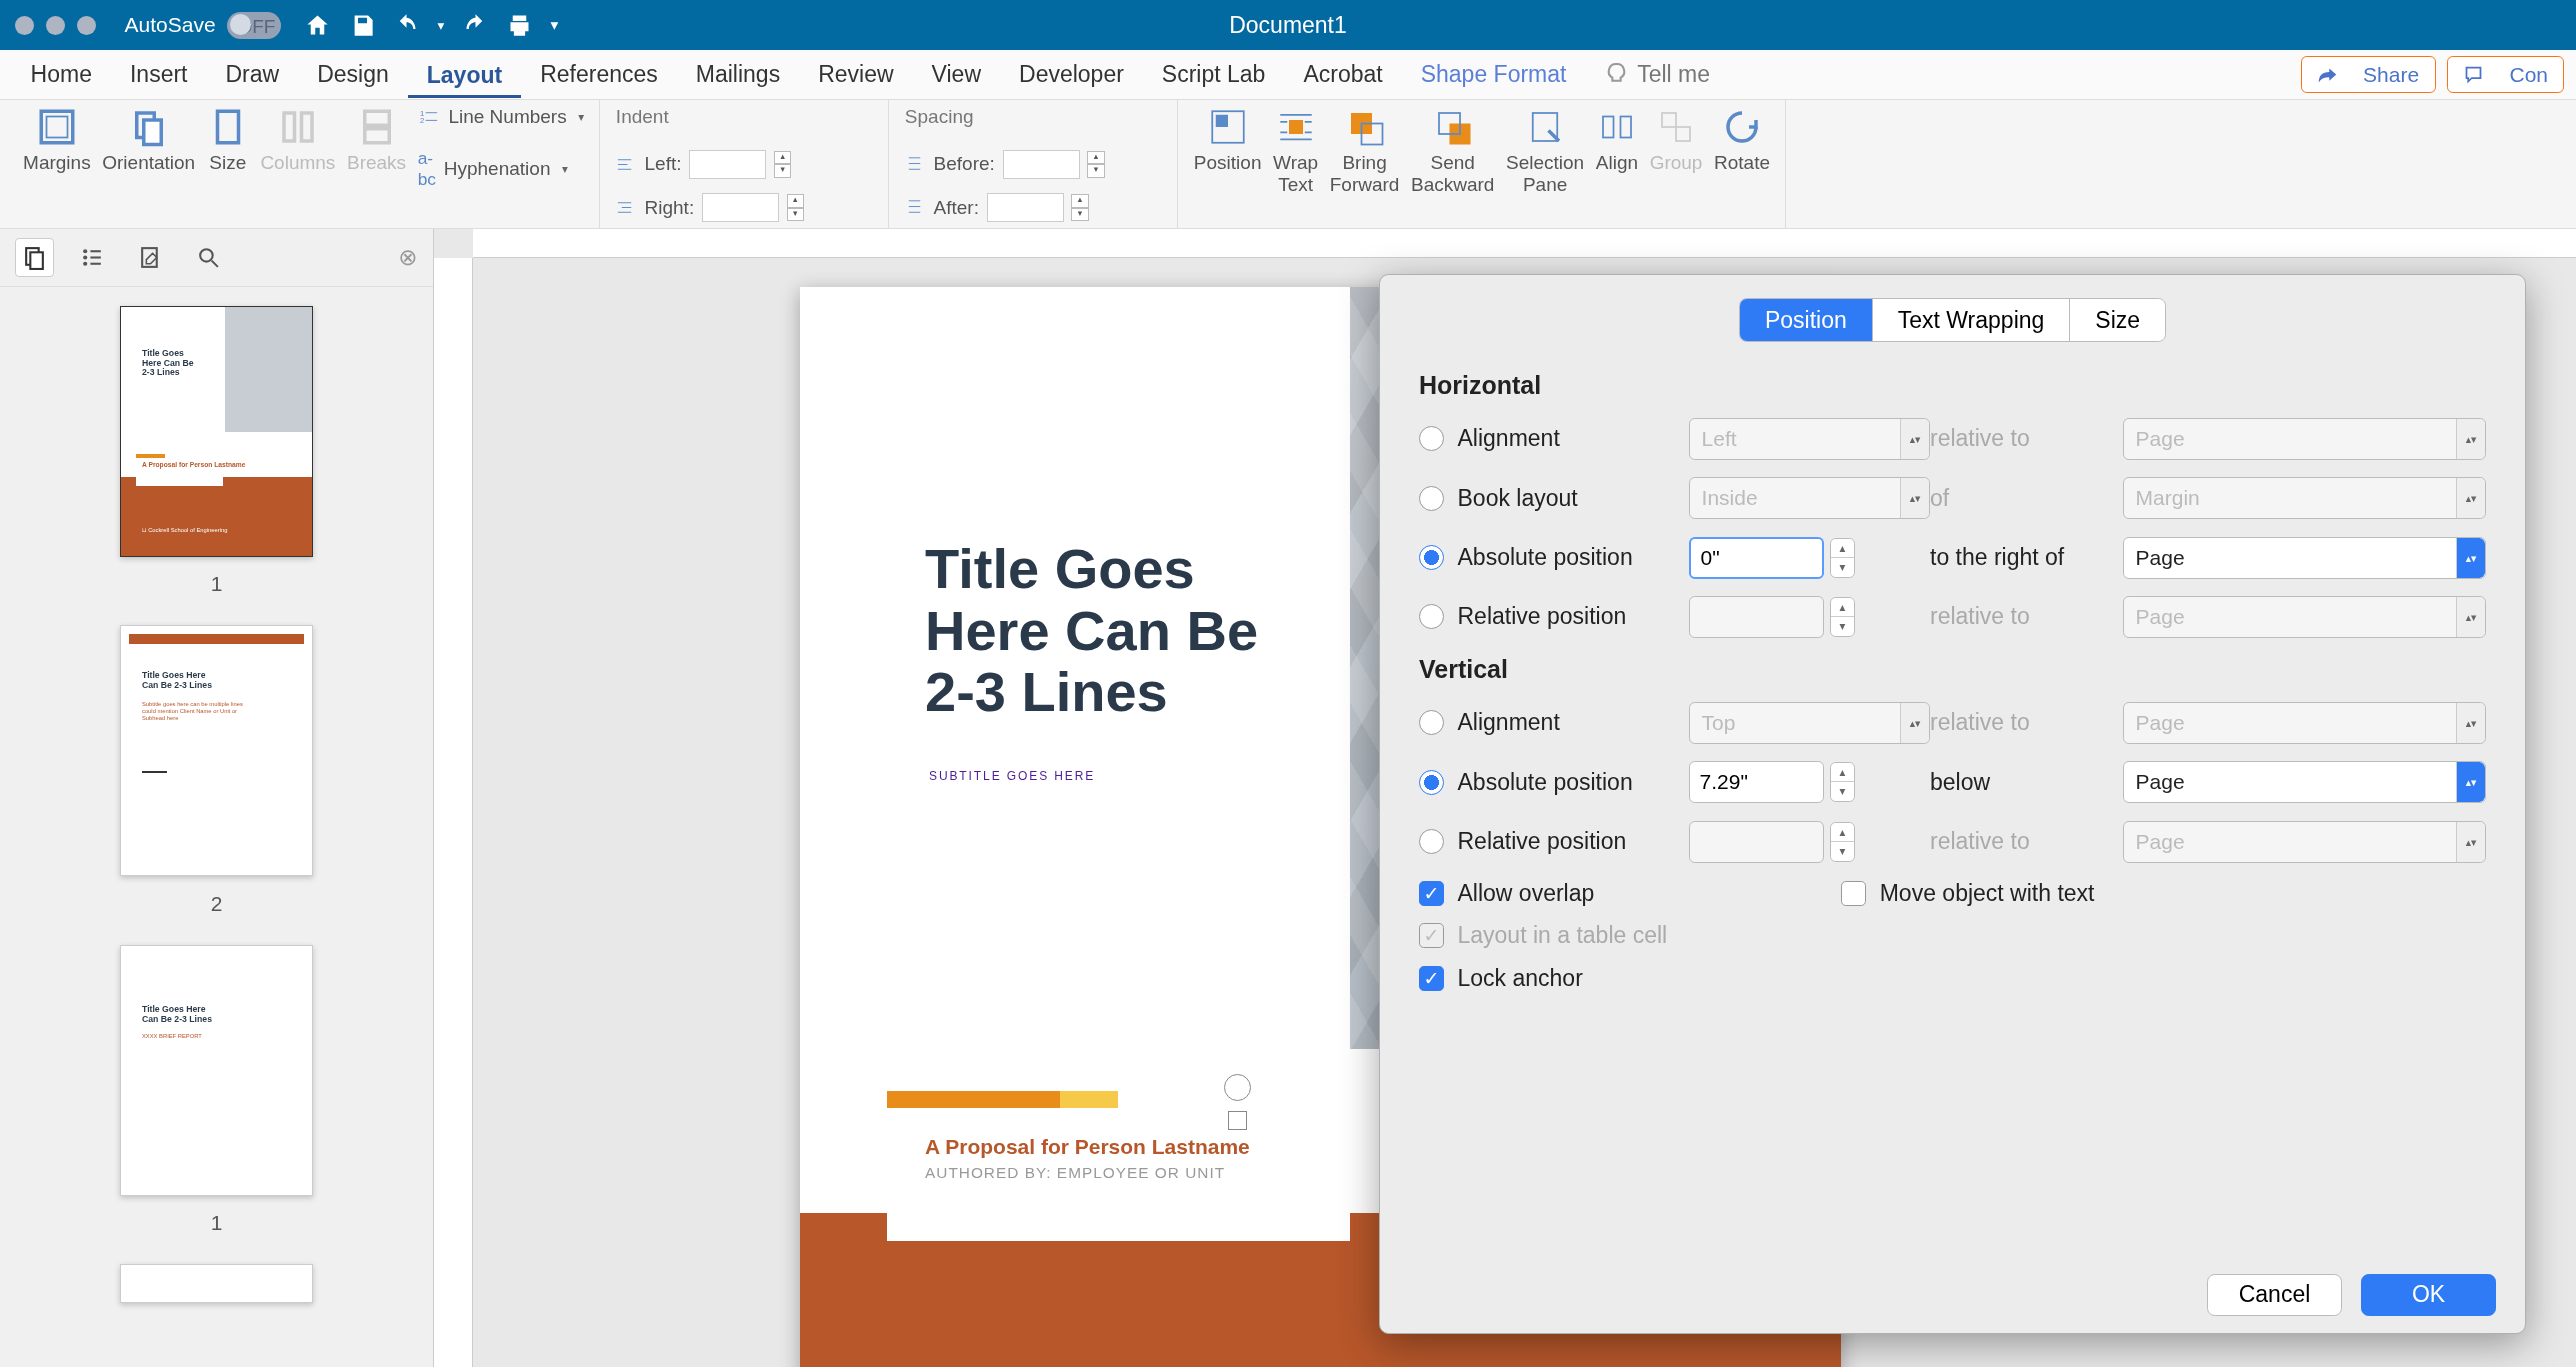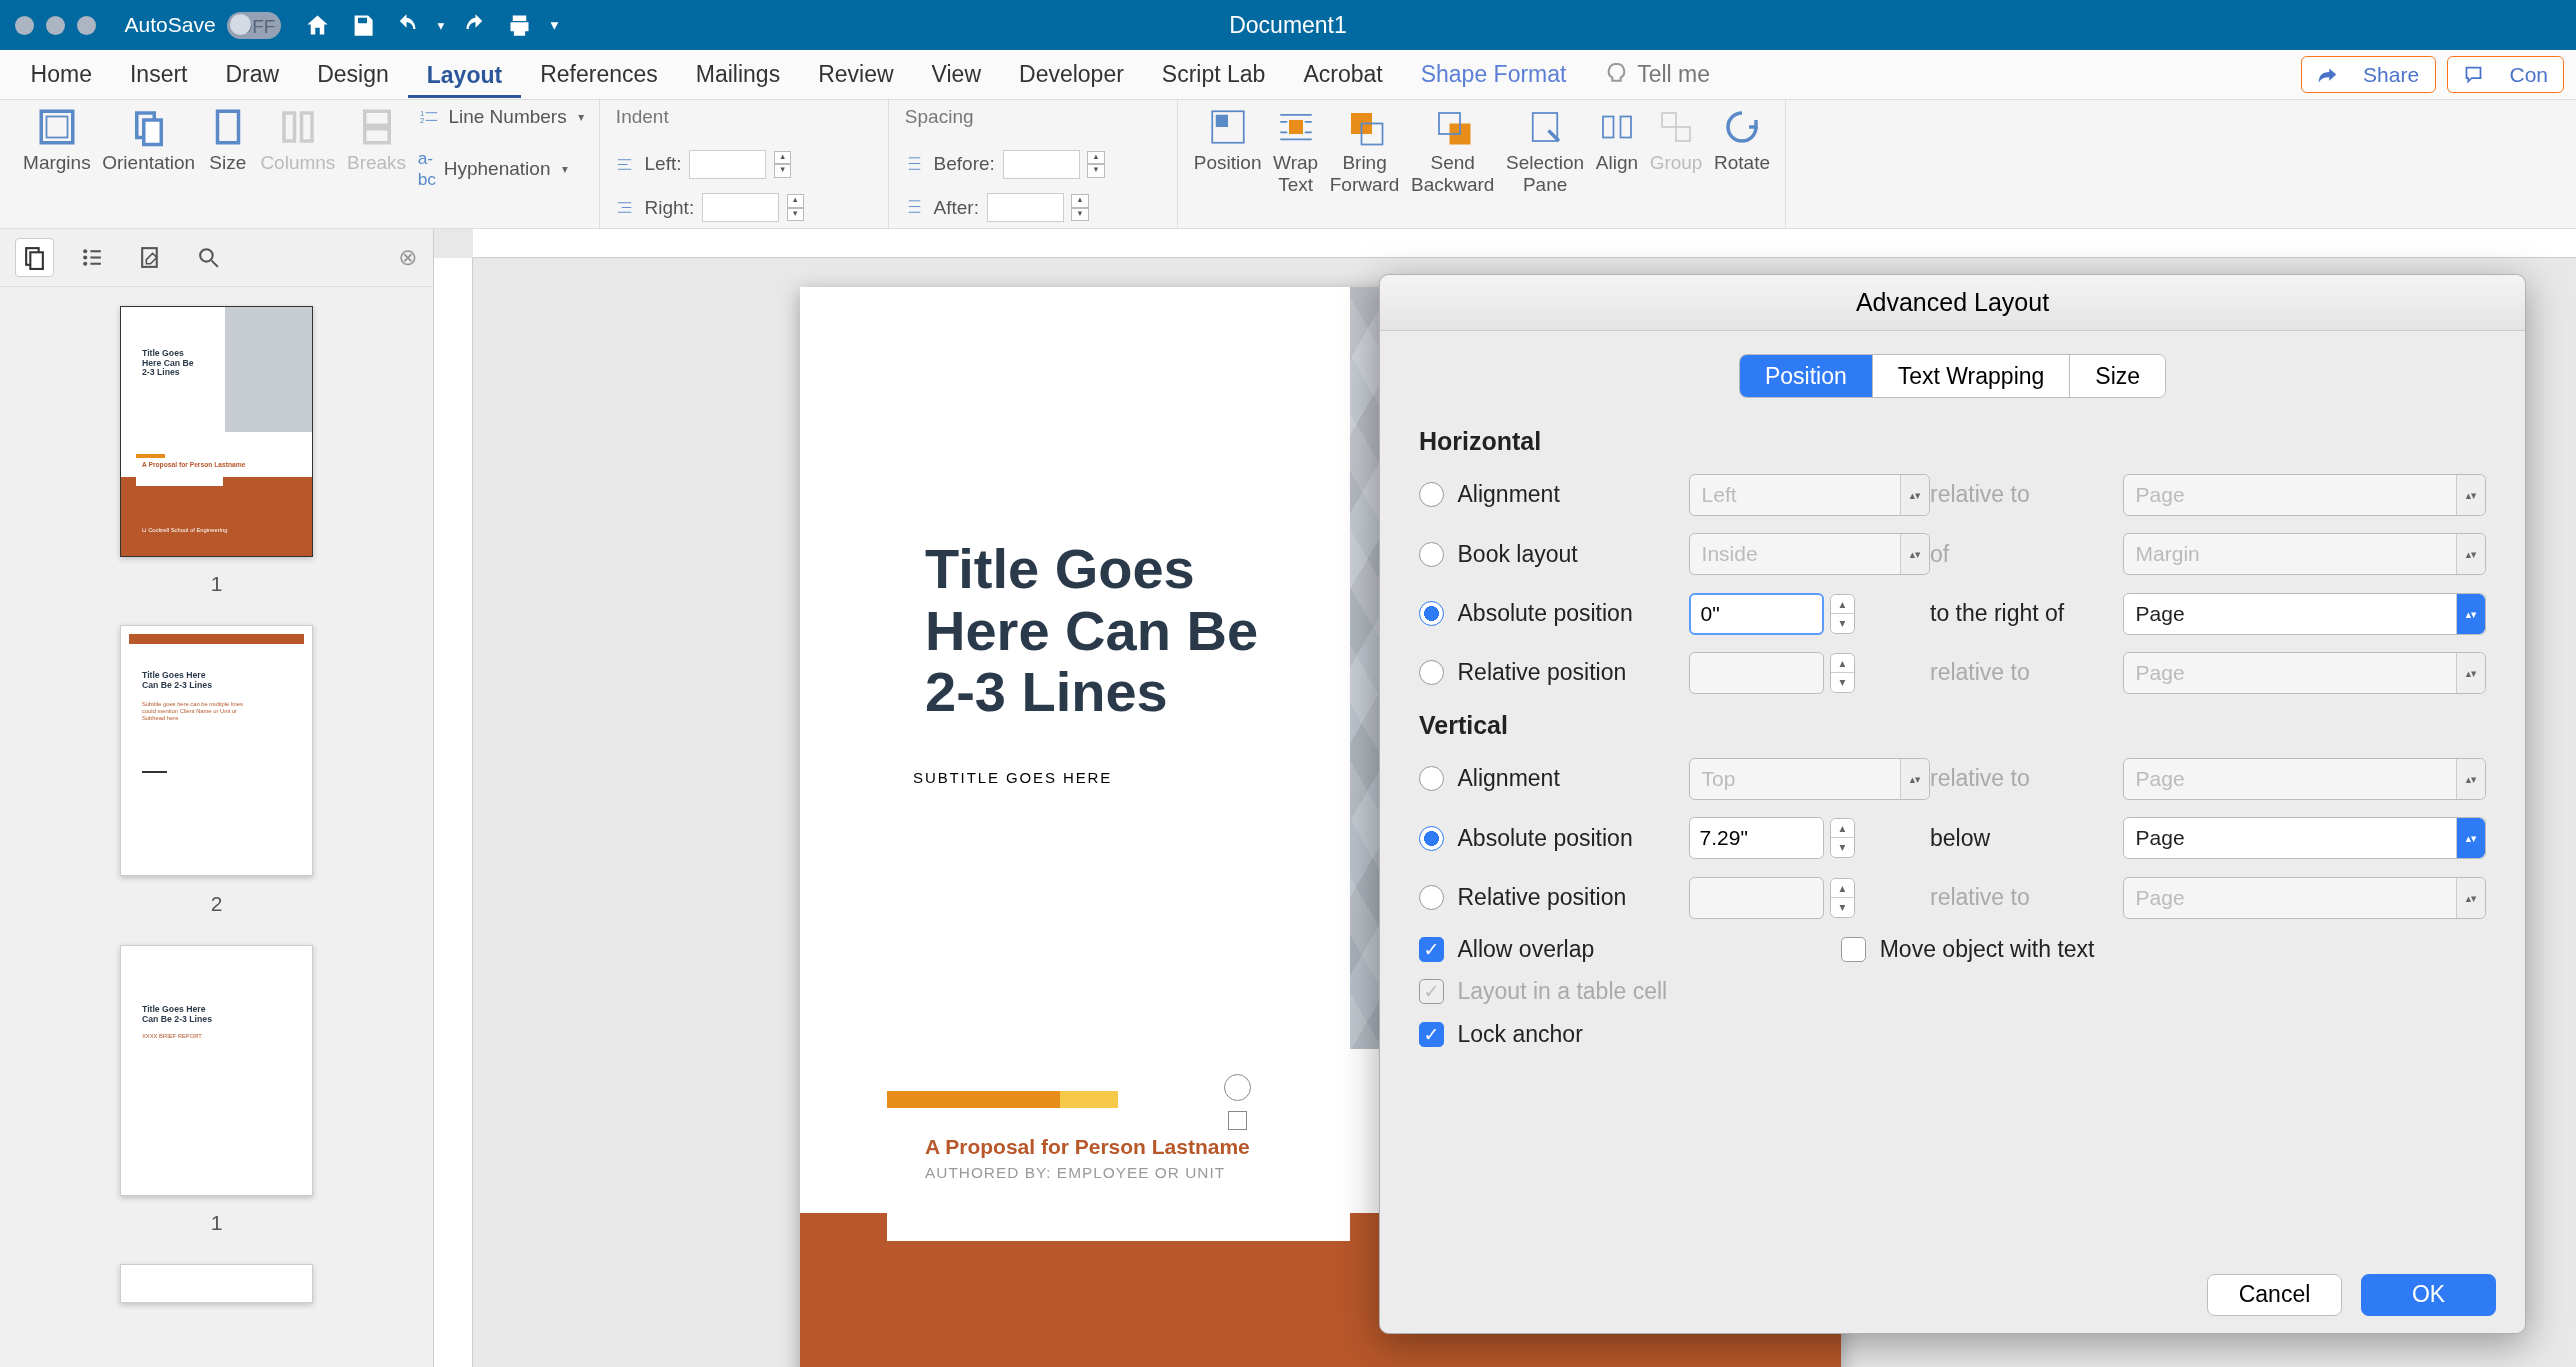--- a/index.html
+++ b/index.html
@@ -58,21 +58,21 @@
 
 .canvas { flex: 1; background: #e8e8e8; position: relative; overflow: hidden; }
 .ruler-h { position: absolute; top: 0; left: 39px; right: 0; height: 29px; background: #fff; border-bottom: 1px solid #ccc; }
 .ruler-v { position: absolute; top: 29px; left: 0; width: 39px; bottom: 0; background: #fff; border-right: 1px solid #ccc; }
 .page { position: absolute; top: 58px; left: 366px; width: 1041px; height: 1350px; background: #fff; box-shadow: 0 3.9px 19px rgba(0,0,0,0.3); }
 .page .bottom-orange { position: absolute; bottom: 0; left: 0; right: 0; height: 424px; background: #b7572a; }
 .page .white-card { position: absolute; top: 0; left: 87px; width: 463px; height: 954px; background: #fff; z-index: 2; }
 .page .photo { position: absolute; top: 0; right: 0; width: 492px; height: 762px; background: linear-gradient(135deg, #c8cdd3, #a8b2bd); z-index: 1; }
 .page .photo::before { content:""; position:absolute; inset:0; background: repeating-linear-gradient(60deg, rgba(255,255,255,0.15) 0 29px, transparent 29px 58px), repeating-linear-gradient(-60deg, rgba(0,0,0,0.08) 0 39px, transparent 39px 77px); }
 .page .title-text { position: absolute; top: 251px; left: 125px; font-size: 56px; font-weight: 700; color: #2a3a4a; line-height: 1.1; z-index: 3; }
-.page .subtitle-text { position: absolute; top: 482px; left: 113px; font-size: 15px; letter-spacing: 1.9px; color: #000000; z-index: 3; }
+.page .subtitle-text { position: absolute; top: 482px; left: 129px; font-size: 12px; letter-spacing: 1.9px; color: #4c1d95; z-index: 3; }
 .page .orange-bar { position: absolute; top: 804px; left: 87px; height: 17.4px; background: #e88c1a; z-index: 4; }
 .page .yellow-bar { position: absolute; top: 804px; height: 17.4px; background: #f7c948; z-index: 4; }
 .page .proposal { position: absolute; top: 848px; left: 125px; color: #b7572a; font-weight: 700; font-size: 21px; z-index: 3; }
 .page .author { position: absolute; top: 877px; left: 125px; color: #999; font-size: 15.4px; letter-spacing: 1px; z-index: 3; }
 .page .sel-handle { position: absolute; top: 787px; left: 424px; width: 27px; height: 27px; border: 1.9px solid #888; border-radius: 50%; background: #fff; z-index: 10; }
 .page .sel-knob { position: absolute; top: 824px; left: 428px; width: 19px; height: 19px; border: 1.9px solid #888; background: #fff; z-index: 10; }
 
 
 .dialog { position: absolute; top: 274px; left: 1379px; width: 1147px; height: 1060px; background: #ececec; border: 1px solid #b0b0b0; border-radius: 9.6px; box-shadow: 0 9.6px 39px rgba(0,0,0,0.35); z-index: 100; display: flex; flex-direction: column; }
 .dialog-title { height: 56px; display: flex; align-items: center; justify-content: center; font-size: 25px; background: linear-gradient(#f4f4f4,#e4e4e4); border-bottom: 1px solid #ccc; border-radius: 9.6px 9.6px 0 0; }
@@ -437,21 +437,20 @@
       <div class="proposal">A Proposal for Person Lastname</div>
       <div class="author">AUTHORED BY: EMPLOYEE OR UNIT</div>
 
       <div class="sel-handle"></div>
       <div class="sel-knob"></div>
     </div>
   </div>
 </div>
 
 <div class="dialog">
-  <div class="dialog-title">Advanced Layout</div>
   <div class="dialog-body">
     <div class="seg">
       <div class="seg-inner">
         <div class="seg-btn active">Position</div>
         <div class="seg-btn">Text Wrapping</div>
         <div class="seg-btn">Size</div>
       </div>
     </div>
 
     <div class="sec-h">Horizontal</div>

